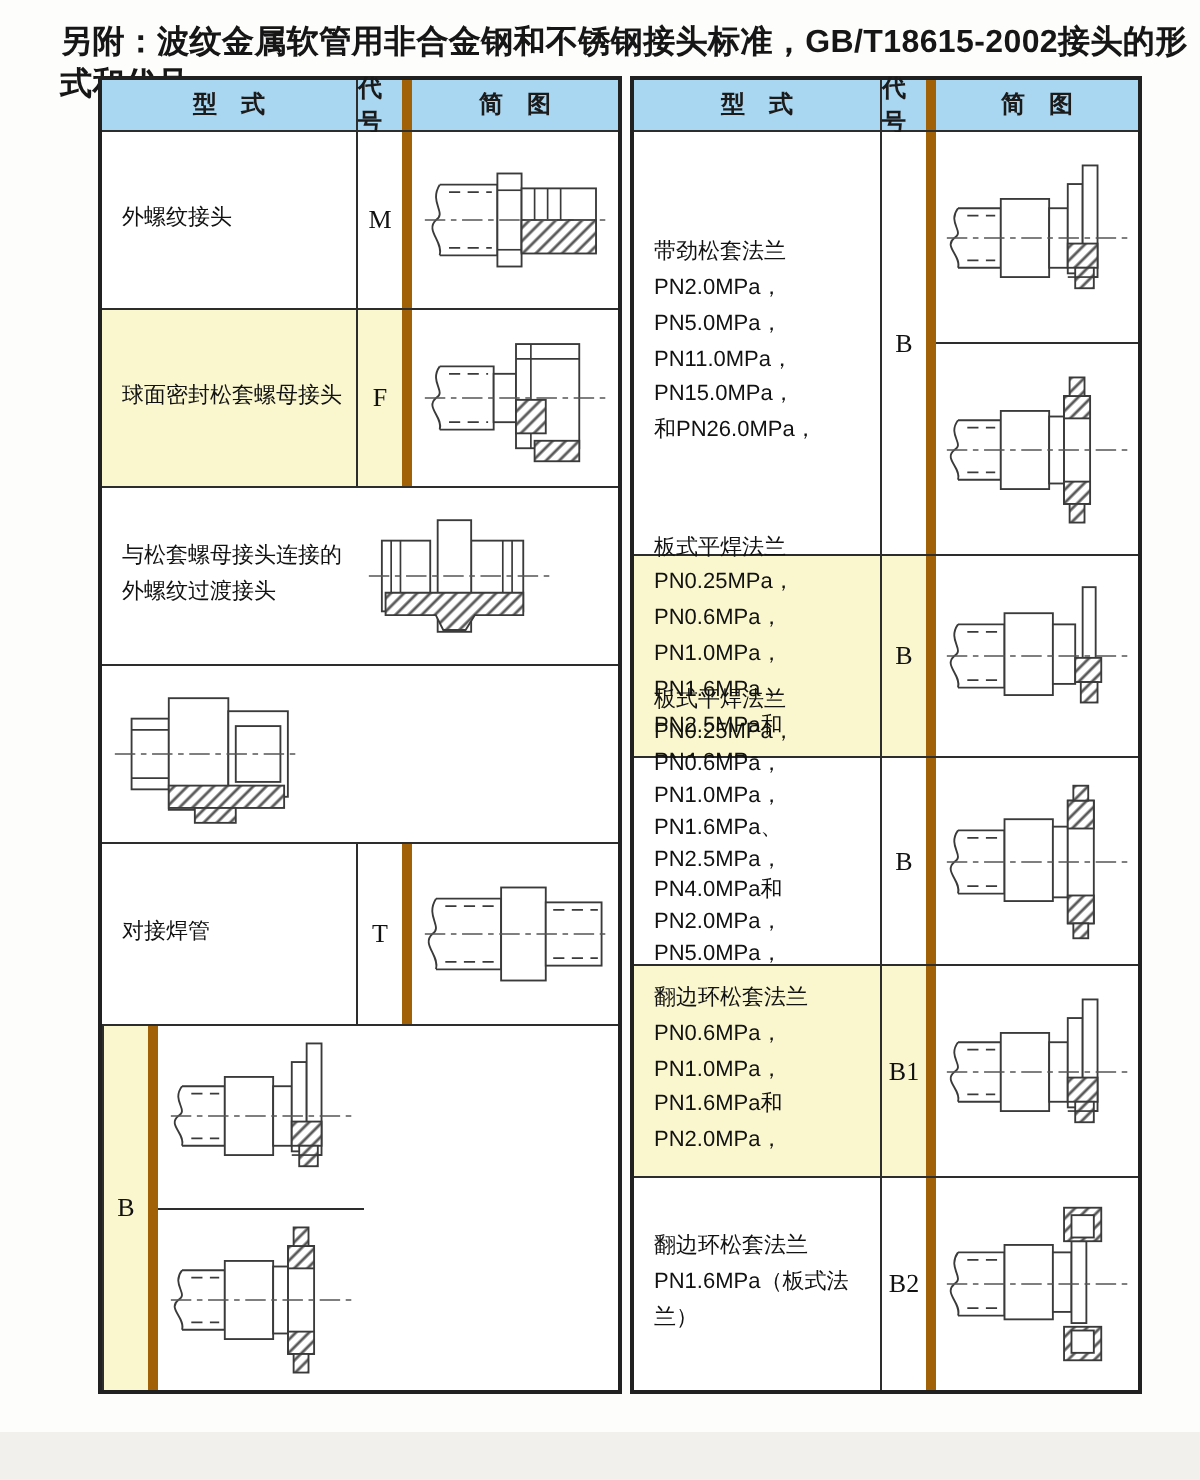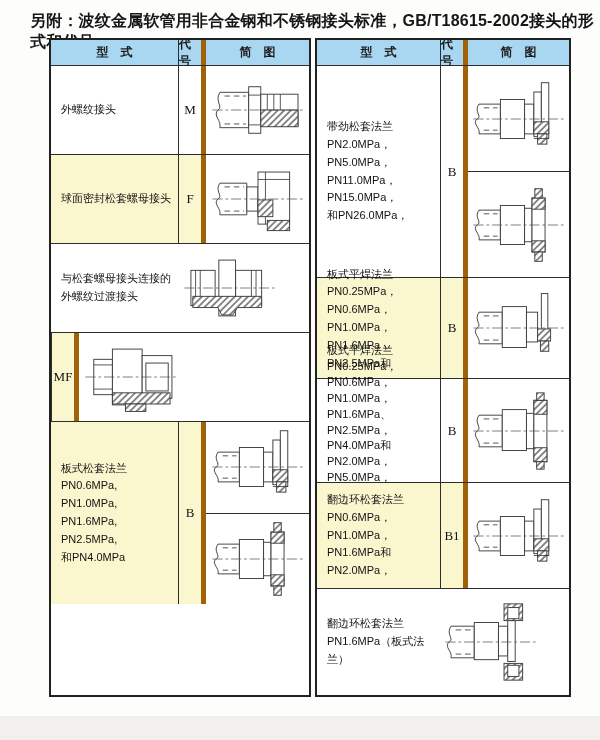--- a/index.html
+++ b/index.html
@@ -131,46 +131,60 @@
               <line x1="78" y1="24" x2="78" y2="62" stroke="#3a3a3a" stroke-width="0.9"></line>
               <rect x="38" y="13" width="18" height="60" fill="#fff" stroke="#3a3a3a" stroke-width="1"></rect>
               <path d="M10 52 H84 V64 H58 L53 72 H41 L37 64 H10 Z" fill="url(#hatch)" stroke="#3a3a3a"></path>
               <line x1="1" y1="43" x2="99" y2="43" stroke="#555" stroke-width="0.8" stroke-dasharray="11 3 3 3"></line>
             </svg>
           </div>
       </div>
     </div>
 
     <div class="row" style="height:88px">
-      <div class="cell c-code yellow">MF</div>
       <div class="cell c-diag">
         <div class="sub">
             <svg viewBox="0 0 100 86" width="94" height="80">
               <rect x="10" y="24" width="20" height="38" fill="#fff" stroke="#3a3a3a" stroke-width="1"></rect>
               <line x1="10" y1="30" x2="30" y2="30" stroke="#3a3a3a" stroke-width="0.9"></line>
               <line x1="10" y1="56" x2="30" y2="56" stroke="#3a3a3a" stroke-width="0.9"></line>
               <rect x="30" y="13" width="32" height="60" fill="#fff" stroke="#3a3a3a" stroke-width="1"></rect>
               <rect x="62" y="20" width="32" height="46" fill="#fff" stroke="#3a3a3a" stroke-width="1"></rect>
               <rect x="66" y="28" width="24" height="30" fill="#fff" stroke="#3a3a3a" stroke-width="1"></rect>
               <rect x="30" y="60" width="62" height="12" fill="url(#hatch)" stroke="#3a3a3a" stroke-width="1"></rect>
               <rect x="44" y="72" width="22" height="8" fill="url(#hatch)" stroke="#3a3a3a" stroke-width="1"></rect>
               <line x1="1" y1="43" x2="99" y2="43" stroke="#555" stroke-width="0.8" stroke-dasharray="11 3 3 3"></line>
             </svg>
           </div>
       </div>
     </div>
 
+    <div class="row" style="height:90px">
+      <div class="cell c-type">
+          <span class="lbl">对接焊管</span>
+        </div>
+      <div class="cell c-code">T</div>
+      <div class="cell c-diag">
+        <div class="sub">
+            <svg viewBox="0 0 100 86" width="94" height="80">
+              <path d="M7 24 H42 V62 H7" fill="#fff" stroke="#3a3a3a" stroke-width="1"></path>
+              <path d="M7 24 C1 33.5 11 39.2 5 43 C-1 48.7 9 54.400000000000006 7 62" fill="none" stroke="#3a3a3a" stroke-width="1"></path>
+              <line x1="12" y1="28" x2="39" y2="28" stroke="#3a3a3a" stroke-width="0.9" stroke-dasharray="6 4"></line>
+              <line x1="12" y1="58" x2="39" y2="58" stroke="#3a3a3a" stroke-width="0.9" stroke-dasharray="6 4"></line>
+              <rect x="42" y="18" width="24" height="50" fill="#fff" stroke="#3a3a3a" stroke-width="1"></rect>
+              <rect x="66" y="26" width="30" height="34" fill="#fff" stroke="#3a3a3a" stroke-width="1"></rect>
+              <line x1="70" y1="30" x2="94" y2="30" stroke="#3a3a3a" stroke-width="0.9" stroke-dasharray="6 4"></line>
+              <line x1="70" y1="56" x2="94" y2="56" stroke="#3a3a3a" stroke-width="0.9" stroke-dasharray="6 4"></line>
+              <line x1="1" y1="43" x2="99" y2="43" stroke="#555" stroke-width="0.8" stroke-dasharray="11 3 3 3"></line>
+            </svg>
+          </div>
+      </div>
+    </div>
 
     <div class="row" style="height:182px">
-      <div class="cell c-type yellow">
-          <span class="lbl">板式松套法兰
-PN0.6MPa, PN1.0MPa,
-PN1.6MPa, PN2.5MPa,
-和PN4.0MPa</span>
-        </div>
       <div class="cell c-code yellow">B</div>
       <div class="cell c-diag">
         <div class="sub">
             <svg viewBox="0 0 100 86" width="94" height="80">
               <path d="M7 27 H30 V59 H7" fill="#fff" stroke="#3a3a3a" stroke-width="1"></path>
               <path d="M7 27 C1 35 11 39.8 5 43 C-1 47.8 9 52.6 7 59" fill="none" stroke="#3a3a3a" stroke-width="1"></path>
               <line x1="12" y1="31" x2="27" y2="31" stroke="#3a3a3a" stroke-width="0.9" stroke-dasharray="6 4"></line>
               <line x1="12" y1="55" x2="27" y2="55" stroke="#3a3a3a" stroke-width="0.9" stroke-dasharray="6 4"></line>
               <rect x="30" y="22" width="26" height="42" fill="#fff" stroke="#3a3a3a" stroke-width="1"></rect>
               <rect x="56" y="27" width="10" height="32" fill="#fff" stroke="#3a3a3a" stroke-width="1"></rect>
@@ -334,20 +348,21 @@
             </svg>
           </div>
       </div>
     </div>
 
     <div class="row" style="height:106px">
       <div class="cell c-type">
           <span class="lbl">翻边环松套法兰
 PN1.6MPa（板式法兰）</span>
         </div>
+      <div class="cell c-code">B2</div>
       <div class="cell c-diag">
         <div class="sub">
             <svg viewBox="0 0 100 86" width="94" height="80">
               <path d="M7 26 H32 V60 H7" fill="#fff" stroke="#3a3a3a" stroke-width="1"></path>
               <path d="M7 26 C1 34.5 11 39.6 5 43 C-1 48.1 9 53.2 7 60" fill="none" stroke="#3a3a3a" stroke-width="1"></path>
               <line x1="12" y1="30" x2="29" y2="30" stroke="#3a3a3a" stroke-width="0.9" stroke-dasharray="6 4"></line>
               <line x1="12" y1="56" x2="29" y2="56" stroke="#3a3a3a" stroke-width="0.9" stroke-dasharray="6 4"></line>
               <rect x="32" y="22" width="26" height="40" fill="#fff" stroke="#3a3a3a" stroke-width="1"></rect>
               <rect x="58" y="26" width="10" height="32" fill="#fff" stroke="#3a3a3a" stroke-width="1"></rect>
               <rect x="68" y="20" width="8" height="44" fill="#fff" stroke="#3a3a3a" stroke-width="1"></rect>

